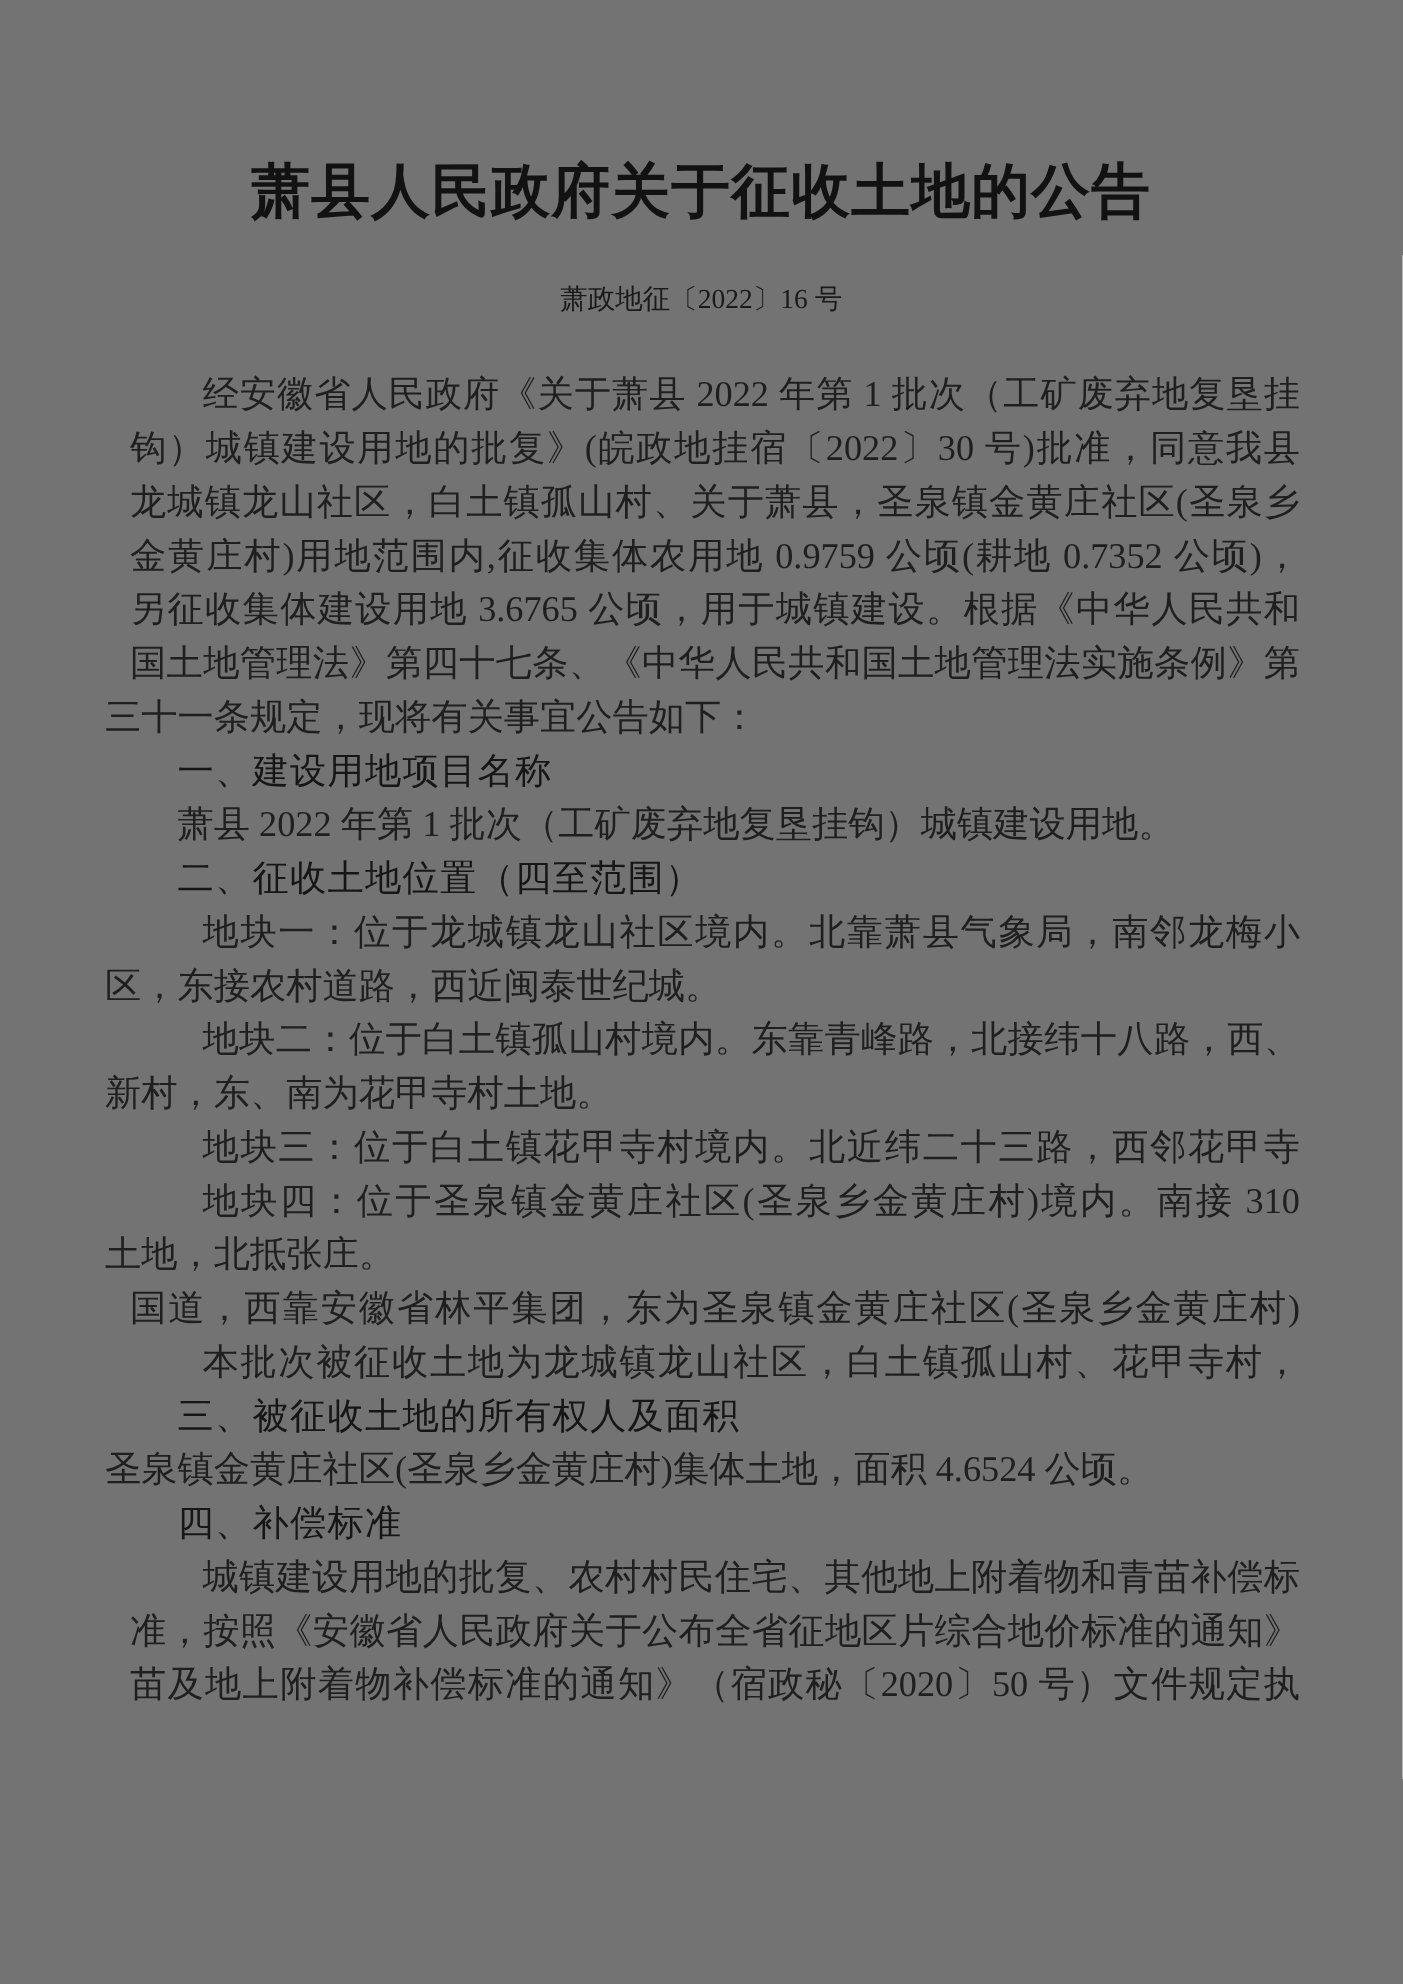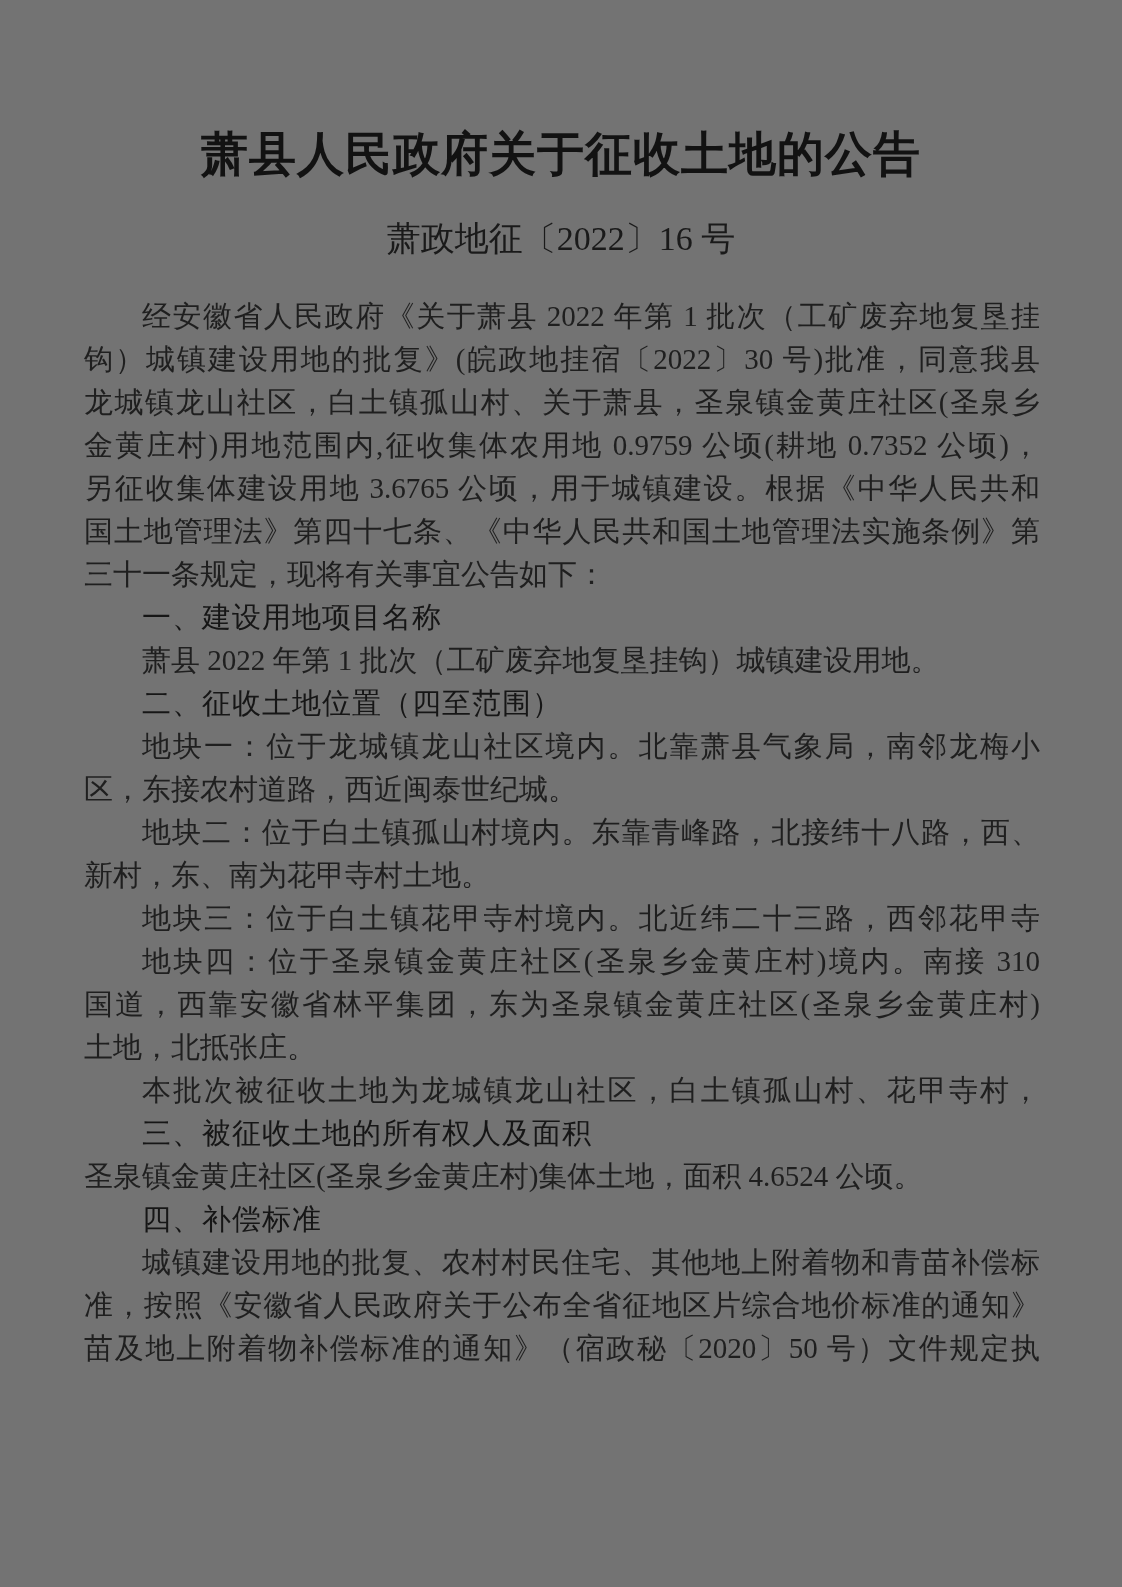--- a/index.html
+++ b/index.html
@@ -24,39 +24,40 @@
     font-size: 47px;
     line-height: 1.3;
     font-weight: bold;
     letter-spacing: 1px;
     color: #121212;
     font-family: "Liberation Serif", "DejaVu Serif", serif;
   }
   .doc-number {
     margin-top: 34px;
     text-align: center;
-    font-size: 34px;
+    font-size: 22px;
     line-height: 40px;
     color: #1a1a1a;
   }
   .content {
     margin-left: 84px;
     margin-top: 36px;
     width: 956px;
     font-size: 29px;
   }
   .line {
     height: 43px;
     line-height: 43px;
     white-space: nowrap;
   }
   .line.stretch {
     white-space: normal;
     text-align: justify;
     text-align-last: justify;
+    margin-left: 20px;
   }
   .line.indent {
     padding-left: 58px;
   }
   .line.heading {
     font-family: "Liberation Sans", "DejaVu Sans", sans-serif;
     font-weight: normal;
     color: #161616;
     letter-spacing: 1px;
   }
@@ -77,22 +78,22 @@
       <div class="line">三十一条规定，现将有关事宜公告如下：</div>
       <div class="line heading indent">一、建设用地项目名称</div>
       <div class="line indent">萧县 2022 年第 1 批次（工矿废弃地复垦挂钩）城镇建设用地。</div>
       <div class="line heading indent">二、征收土地位置（四至范围）</div>
       <div class="line indent stretch">地块一：位于龙城镇龙山社区境内。北靠萧县气象局，南邻龙梅小</div>
       <div class="line">区，东接农村道路，西近闽泰世纪城。</div>
       <div class="line indent stretch">地块二：位于白土镇孤山村境内。东靠青峰路，北接纬十八路，西、</div>
       <div class="line">新村，东、南为花甲寺村土地。</div>
       <div class="line indent stretch">地块三：位于白土镇花甲寺村境内。北近纬二十三路，西邻花甲寺</div>
       <div class="line indent stretch">地块四：位于圣泉镇金黄庄社区(圣泉乡金黄庄村)境内。南接 310</div>
+      <div class="line">土地，北抵张庄。</div>
       <div class="line stretch">国道，西靠安徽省林平集团，东为圣泉镇金黄庄社区(圣泉乡金黄庄村)</div>
-      <div class="line">土地，北抵张庄。</div>
       <div class="line indent stretch">本批次被征收土地为龙城镇龙山社区，白土镇孤山村、花甲寺村，</div>
       <div class="line heading indent">三、被征收土地的所有权人及面积</div>
       <div class="line">圣泉镇金黄庄社区(圣泉乡金黄庄村)集体土地，面积 4.6524 公顷。</div>
       <div class="line heading indent">四、补偿标准</div>
       <div class="line indent stretch">城镇建设用地的批复、农村村民住宅、其他地上附着物和青苗补偿标</div>
       <div class="line stretch">准，按照《安徽省人民政府关于公布全省征地区片综合地价标准的通知》</div>
       <div class="line stretch">苗及地上附着物补偿标准的通知》（宿政秘〔2020〕50 号）文件规定执</div>
     </div>
 </div>
 

